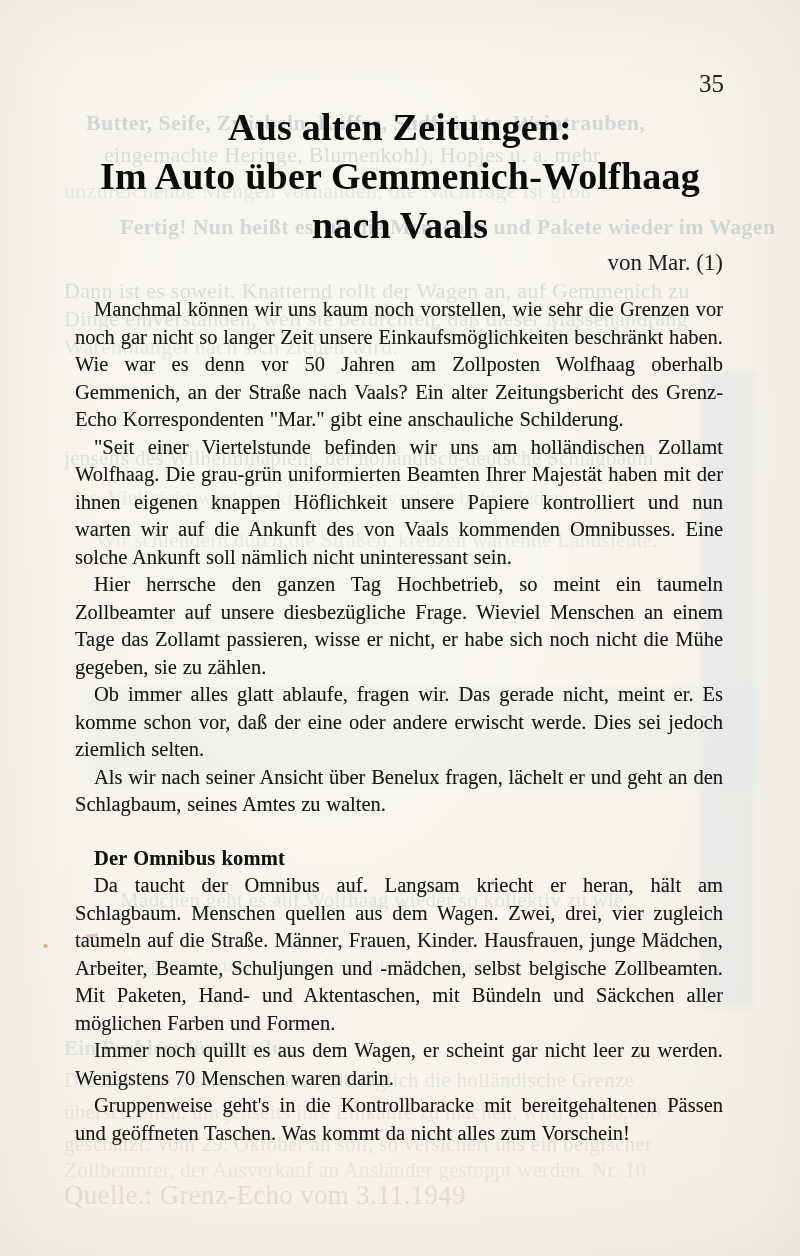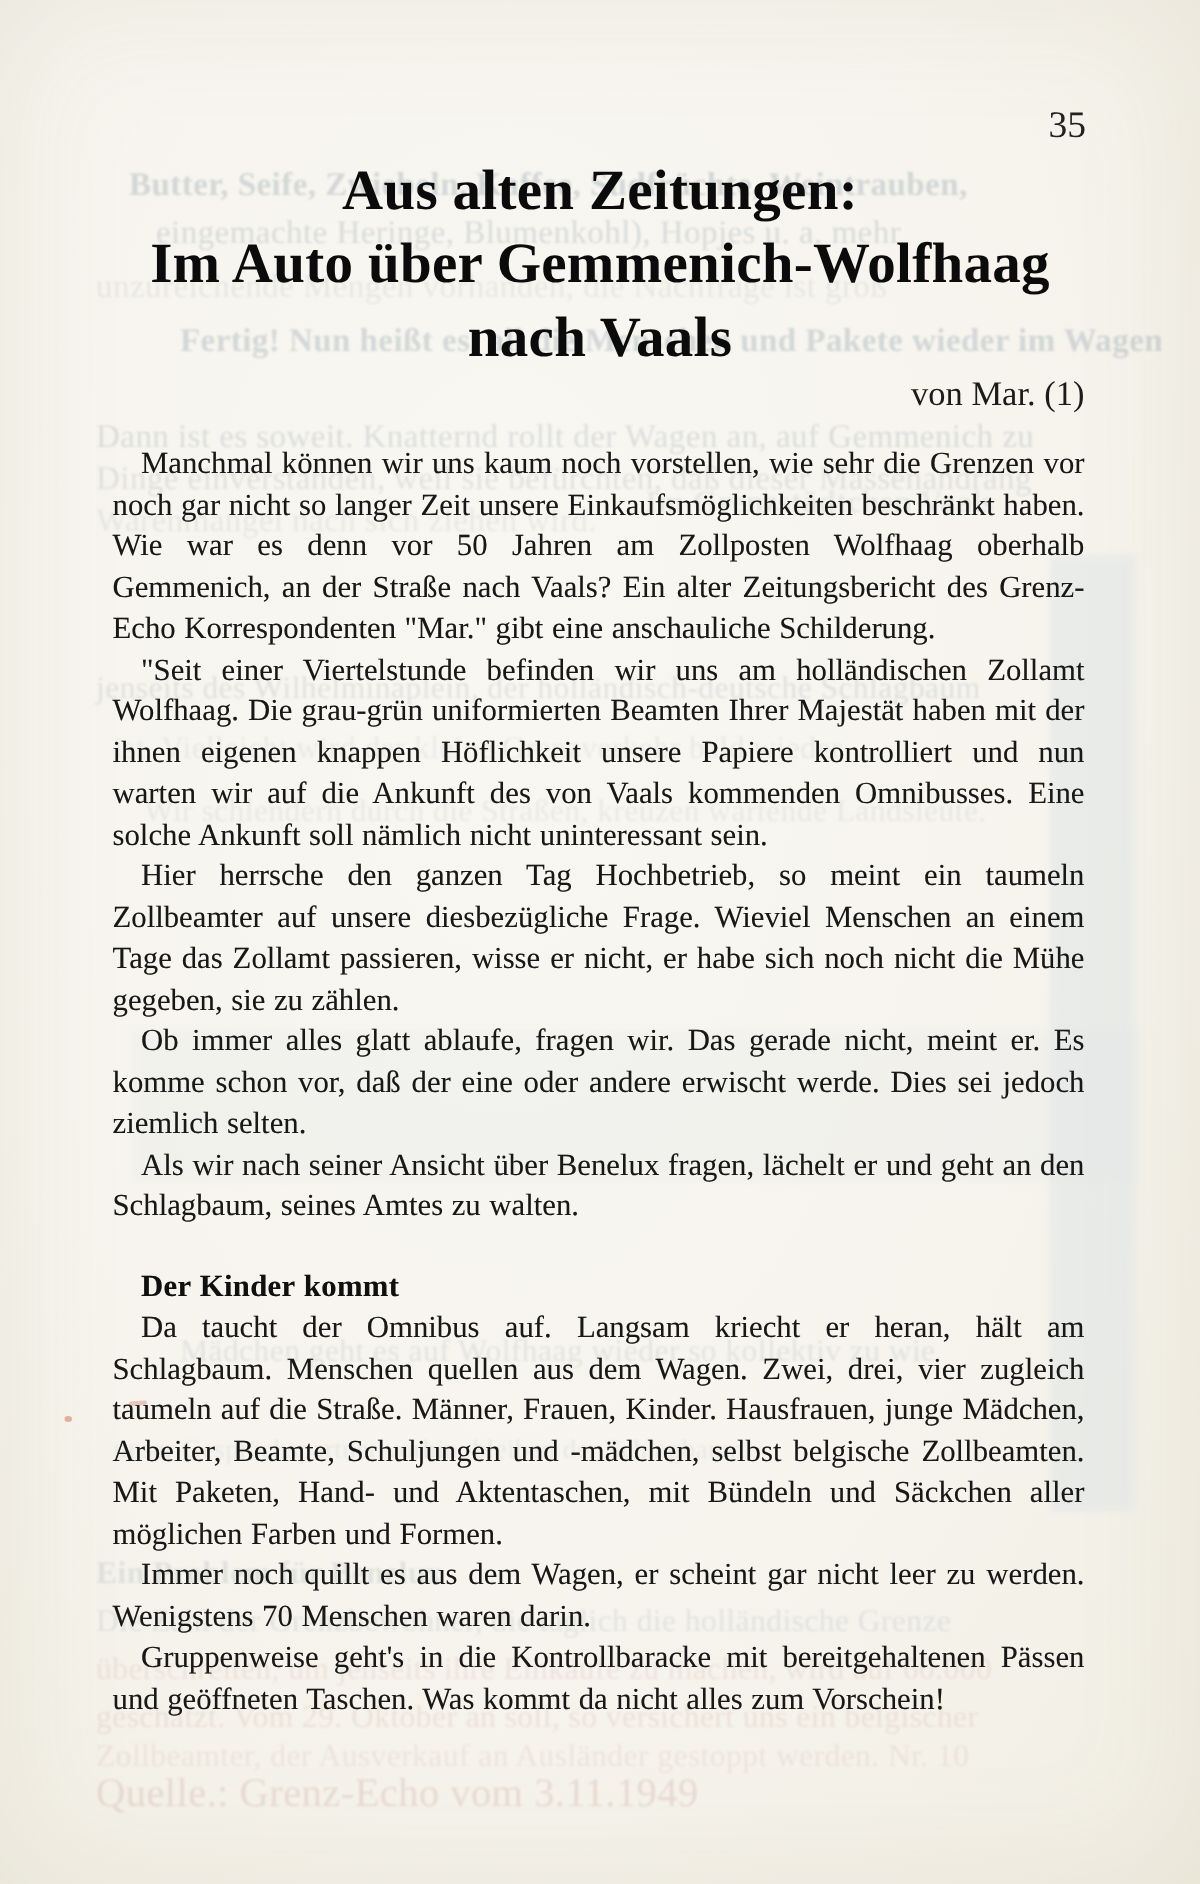--- a/index.html
+++ b/index.html
@@ -105,21 +105,21 @@
     </div>
 
     <div class="byline">von Mar. (1)</div>
 
     <div class="body-text" id="article-body">
         <p>Manchmal können wir uns kaum noch vorstellen, wie sehr die Grenzen vor noch gar nicht so langer Zeit unsere Einkaufsmöglichkeiten beschränkt haben. Wie war es denn vor 50 Jahren am Zollposten Wolfhaag oberhalb Gemmenich, an der Straße nach Vaals? Ein alter Zeitungsbericht des Grenz-Echo Korrespondenten "Mar." gibt eine anschauliche Schilderung.</p>
         <p>"Seit einer Viertelstunde befinden wir uns am holländischen Zollamt Wolfhaag. Die grau-grün uniformierten Beamten Ihrer Majestät haben mit der ihnen eigenen knappen Höflichkeit unsere Papiere kontrolliert und nun warten wir auf die Ankunft des von Vaals kommenden Omnibusses. Eine solche Ankunft soll nämlich nicht uninteressant sein.</p>
         <p>Hier herrsche den ganzen Tag Hochbetrieb, so meint ein taumeln Zollbeamter auf unsere diesbezügliche Frage. Wieviel Menschen an einem Tage das Zollamt passieren, wisse er nicht, er habe sich noch nicht die Mühe gegeben, sie zu zählen.</p>
         <p>Ob immer alles glatt ablaufe, fragen wir. Das gerade nicht, meint er. Es komme schon vor, daß der eine oder andere erwischt werde. Dies sei jedoch ziemlich selten.</p>
         <p>Als wir nach seiner Ansicht über Benelux fragen, lächelt er und geht an den Schlagbaum, seines Amtes zu walten.</p>
-        <h2>Der Kinder kommt</h2>
+        <h2>Der Omnibus kommt</h2>
         <p>Da taucht der Omnibus auf. Langsam kriecht er heran, hält am Schlagbaum. Menschen quellen aus dem Wagen. Zwei, drei, vier zugleich taumeln auf die Straße. Männer, Frauen, Kinder. Hausfrauen, junge Mädchen, Arbeiter, Beamte, Schuljungen und -mädchen, selbst belgische Zollbeamten. Mit Paketen, Hand- und Aktentaschen, mit Bündeln und Säckchen aller möglichen Farben und Formen.</p>
         <p>Immer noch quillt es aus dem Wagen, er scheint gar nicht leer zu werden. Wenigstens 70 Menschen waren darin.</p>
         <p>Gruppenweise geht's in die Kontrollbaracke mit bereitgehaltenen Pässen und geöffneten Taschen. Was kommt da nicht alles zum Vorschein!</p>
       </div>
 
     <div class="speck"></div>
     <div class="dash"></div>
   </div>
 
 </div>

